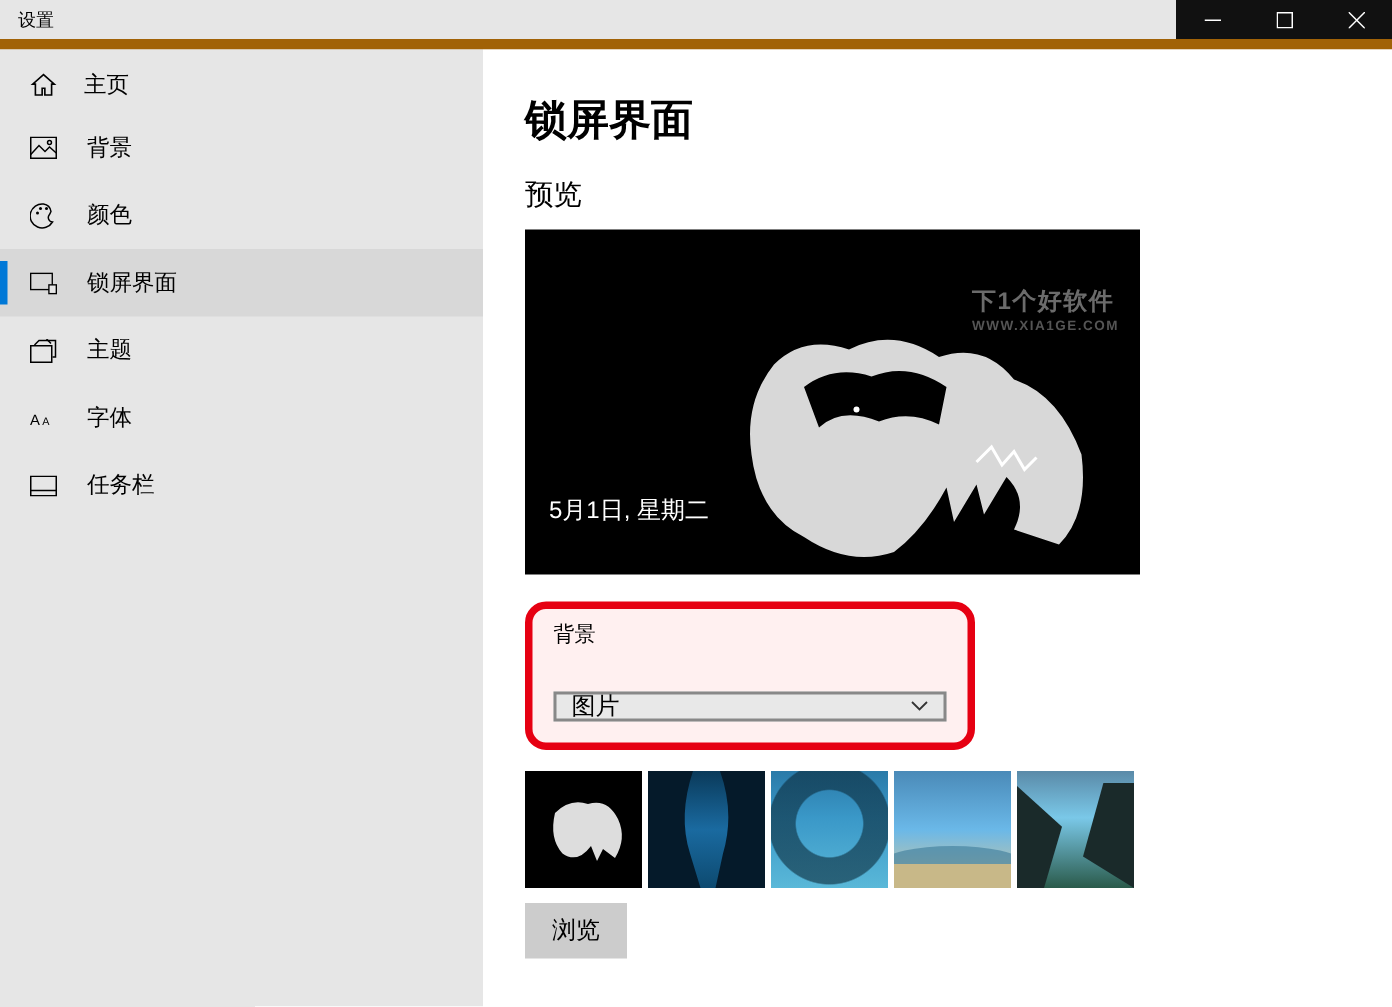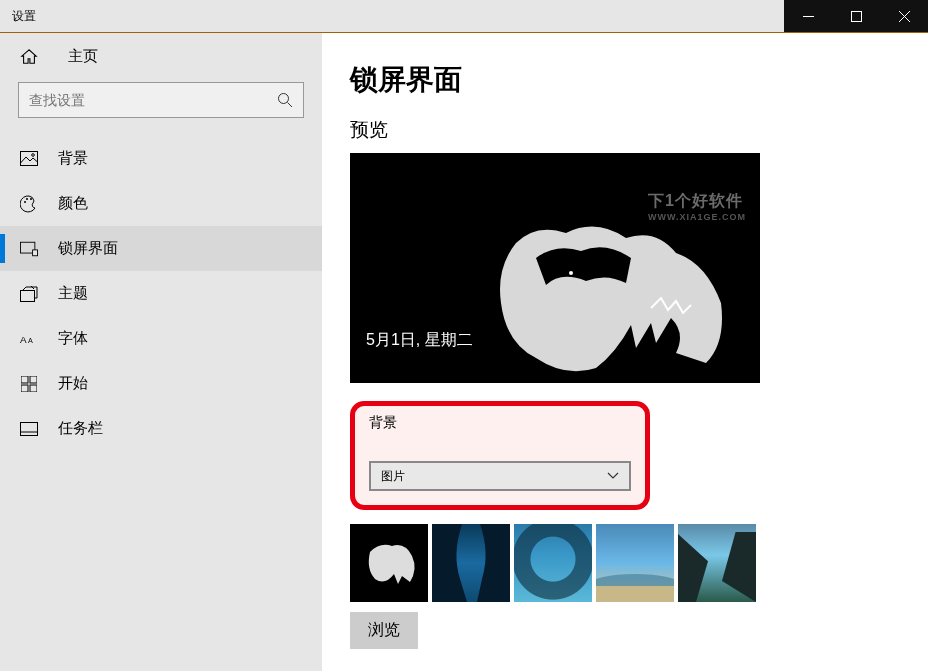--- a/index.html
+++ b/index.html
@@ -1,27 +1,27 @@
 <!DOCTYPE html>
 <html><head>
   <meta charset="utf-8">
   <style>
     * { margin: 0; padding: 0; box-sizing: border-box; font-family: "Microsoft YaHei", "Segoe UI", sans-serif; }
     body { width: 928px; height: 671px; background: #fff; overflow: hidden; }
     
-    .titlebar { height: 33px; background: #e6e6e6; display: flex; align-items: center; justify-content: space-between; border-bottom: 1px solid #a16207; text-align: center; }
+    .titlebar { height: 33px; background: #e6e6e6; display: flex; align-items: center; justify-content: space-between; border-bottom: 7px solid #a16207; text-align: center; }
     .titlebar-title { font-size: 12px; padding-left: 12px; color: #000; }
     .window-controls { display: flex; height: 100%; }
     .window-btn { width: 48px; height: 100%; display: flex; align-items: center; justify-content: center; background: #111; color: #fff; }
     .window-btn svg { width: 11px; height: 11px; }
     
     .container { display: flex; height: calc(100% - 33px); }
     
     .sidebar { width: 322px; background: #e6e6e6; padding: 0; }
-    .home-row { display: flex; align-items: center; padding: 14px 20px 10px 20px; gap: 30px; }
+    .home-row { display: flex; align-items: center; padding: 14px 20px 10px 20px; gap: 18px; }
     .home-row .label { font-size: 15px; }
     
     .search-box { margin: 6px 18px 18px 18px; height: 36px; border: 1px solid #999; background: #f0f0f0; display: flex; align-items: center; padding: 0 10px; }
     .search-box input { flex: 1; border: none; background: transparent; font-size: 14px; outline: none; color: #555; }
     .search-box .search-ic { color: #333; }
     
     .category-title { padding: 8px 20px 14px 20px; font-size: 14px; font-weight: bold; }
     
     .nav-item { display: flex; align-items: center; padding: 13px 20px; gap: 20px; cursor: pointer; position: relative; }
     .nav-item.active { background: #d8d8d8; }
@@ -35,21 +35,21 @@
     
     .preview-box { width: 410px; height: 230px; background: #000; position: relative; margin-bottom: 18px; color: #fff; }
     .preview-watermark { position: absolute; right: 14px; top: 38px; color: #6b6b6b; font-size: 16px; font-weight: bold; letter-spacing: 1px; }
     .preview-watermark .sub { font-size: 9px; color: #555; letter-spacing: 1px; }
     .wolf { position: absolute; right: 24px; bottom: 0; width: 260px; height: 170px; }
     .preview-time { position: absolute; left: 14px; bottom: 38px; font-size: 44px; font-weight: 300; letter-spacing: 1px; }
     .preview-date { position: absolute; left: 16px; bottom: 32px; font-size: 16px; }
     
     .highlight-box { border: 5px solid #e60012; border-radius: 14px; padding: 8px 14px 14px 14px; width: 300px; background: #fff0f0; margin-bottom: 14px; }
     .highlight-box .inner-label { font-size: 14px; margin-bottom: 8px; }
-    .dropdown { height: 30px; border: 2px solid #888; background: #e8e8e8; display: flex; align-items: center; justify-content: space-between; padding: 0 10px; font-size: 12px; margin-top: 29px; }
+    .dropdown { height: 20px; border: 2px solid #888; background: #e8e8e8; display: flex; align-items: center; justify-content: space-between; padding: 0 10px; font-size: 16px; margin-top: 29px; }
     
     .thumbs { display: flex; gap: 4px; margin-top: 6px; margin-bottom: 10px; }
     .thumb { width: 78px; height: 78px; background: #222; position: relative; overflow: hidden; }
     .thumb.t1 { background: #000; }
     .thumb.t2 { background: linear-gradient(180deg, #0a3a5a 0%, #1a6aa0 50%, #0d4a70 100%); }
     .thumb.t3 { background: linear-gradient(180deg, #2a7aa8 0%, #3a98c8 40%, #5ab8d8 100%); }
     .thumb.t3::after { content:""; position:absolute; inset:0; background: radial-gradient(circle at 50% 45%, transparent 22px, #0a2a3a 23px 40px, transparent 41px); opacity:0.6;}
     .thumb.t4 { background: linear-gradient(180deg, #4a8ab8 0%, #6ab8e8 50%, #d8c898 100%); }
     .thumb.t5 { background: linear-gradient(180deg, #5a8aa8 0%, #7ac8e8 40%, #2a5a4a 100%); }
     .thumb.t5::before { content:""; position:absolute; left:0; top:10px; width:30px; height:68px; background:#1a2a2a; clip-path: polygon(0 0, 100% 40%, 60% 100%, 0 100%);}
@@ -88,29 +88,20 @@
   <div class="sidebar">
     <div class="home-row">
       <span class="icon">
         <svg width="18" height="18" viewBox="0 0 20 20">
             <path d="M10 2 L2 9 L4 9 L4 17 L9 17 L9 12 L11 12 L11 17 L16 17 L16 9 L18 9 Z" fill="none" stroke="#000" stroke-width="1.2"></path>
           </svg>
       </span>
       <span class="label">主页</span>
     </div>
 
-    <div class="search-box">
-      <input type="text" placeholder="查找设置" style="">
-      <span class="search-ic">
-        <svg width="16" height="16" viewBox="0 0 16 16">
-            <circle cx="6.5" cy="6.5" r="5" fill="none" stroke="#333" stroke-width="1"></circle>
-            <line x1="10.5" y1="10.5" x2="15" y2="15" stroke="#333" stroke-width="1"></line>
-          </svg>
-      </span>
-    </div>
 
 
     <div class="nav-item">
       <span class="icon">
         <svg width="18" height="15" viewBox="0 0 18 15">
             <rect x="0.5" y="0.5" width="17" height="14" fill="none" stroke="#000"></rect>
             <polyline points="0.5,12 6,6 10,10 13,7 17.5,11" fill="none" stroke="#000"></polyline>
             <circle cx="13" cy="4" r="1.3" fill="none" stroke="#000"></circle>
           </svg>
       </span>
@@ -153,31 +144,20 @@
     <div class="nav-item">
       <span class="icon">
         <svg width="20" height="14" viewBox="0 0 20 14">
             <text x="0" y="12" font-size="11" font-family="serif">A</text>
             <text x="9" y="12" font-size="8" font-family="serif">A</text>
           </svg>
       </span>
       <span class="label">字体</span>
     </div>
 
-    <div class="nav-item">
-      <span class="icon">
-        <svg width="16" height="16" viewBox="0 0 16 16">
-            <rect x="0" y="0" width="7" height="7" fill="none" stroke="#000"></rect>
-            <rect x="9" y="0" width="7" height="7" fill="none" stroke="#000"></rect>
-            <rect x="0" y="9" width="7" height="7" fill="none" stroke="#000"></rect>
-            <rect x="9" y="9" width="7" height="7" fill="none" stroke="#000"></rect>
-          </svg>
-      </span>
-      <span class="label">开始</span>
-    </div>
 
     <div class="nav-item">
       <span class="icon">
         <svg width="18" height="14" viewBox="0 0 18 14">
             <rect x="0.5" y="0.5" width="17" height="13" fill="none" stroke="#000"></rect>
             <line x1="0.5" y1="10" x2="17.5" y2="10" stroke="#000"></line>
           </svg>
       </span>
       <span class="label">任务栏</span>
     </div>

